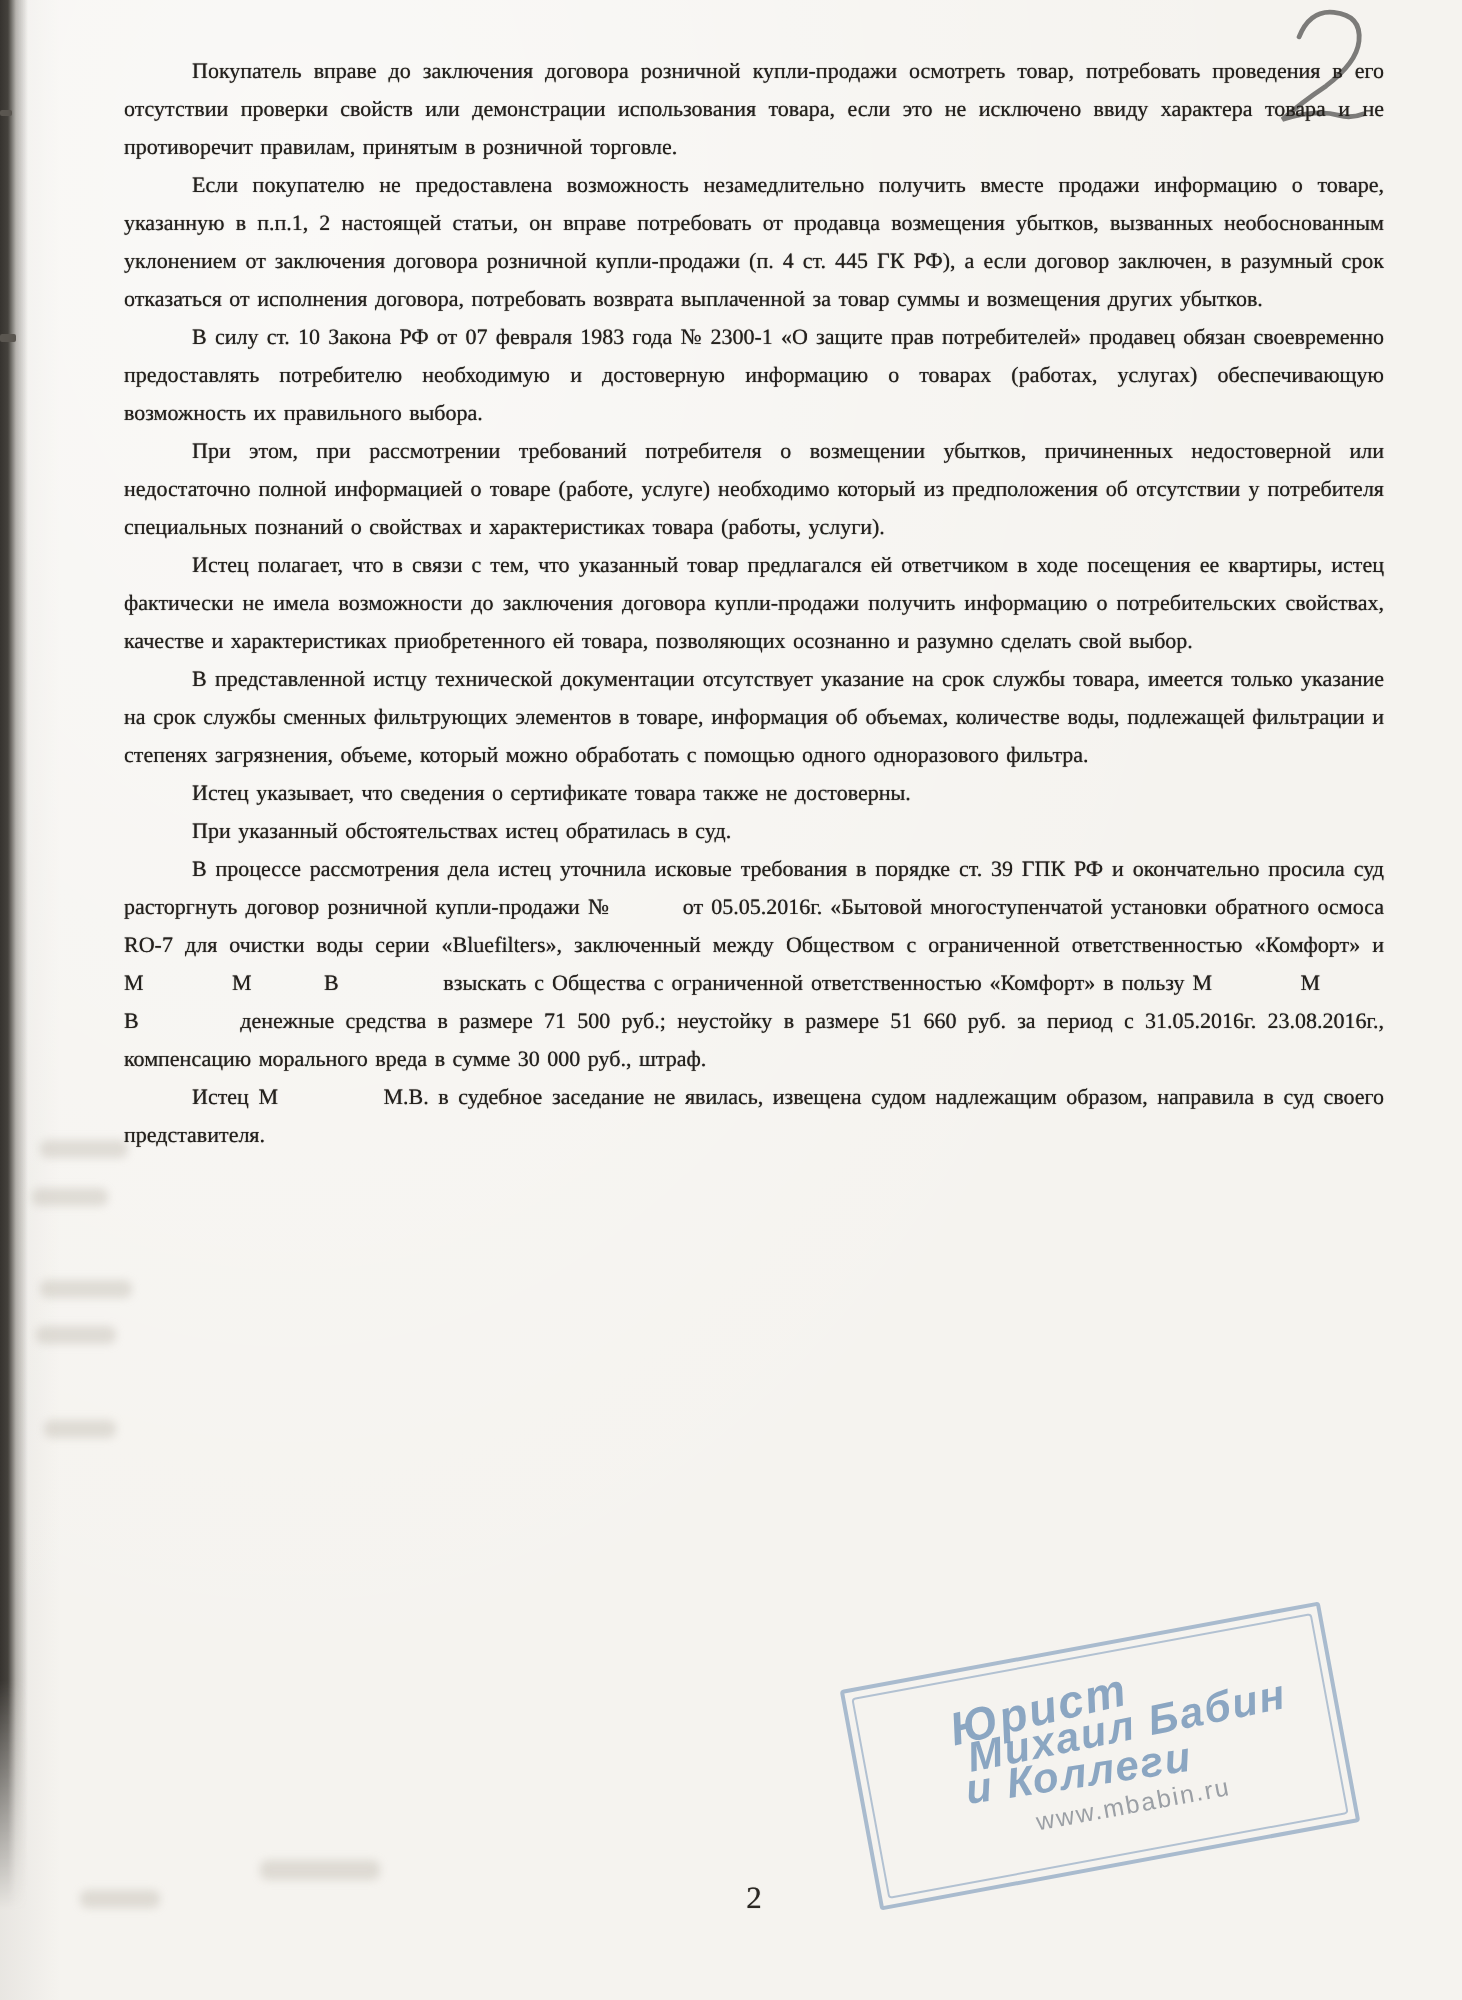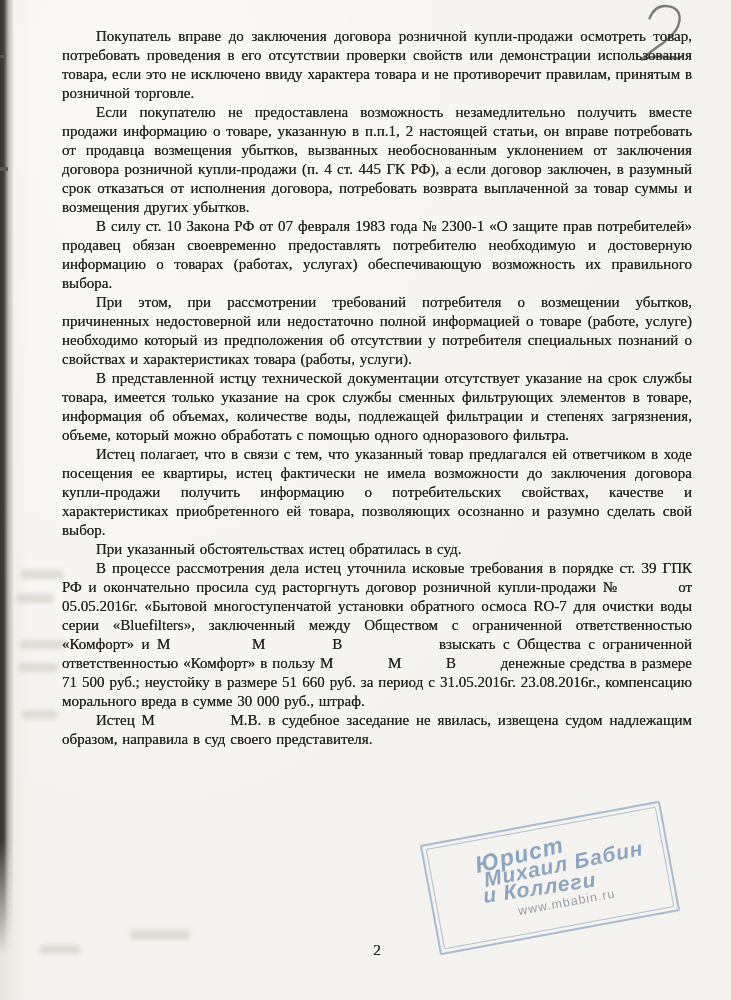--- a/index.html
+++ b/index.html
@@ -38,21 +38,21 @@
   }
 
   .doc-body {
     position: absolute; left: 62px; top: 27px; width: 630px;
     color: #24211d;
   }
   .para {
     margin: 0;
     text-indent: 34px;
     text-align: justify;
-    font-size: 15px;
+    font-size: 11px;
     line-height: 19px;
     text-shadow: 0 0 0.45px rgba(36,33,29,0.85);
     word-spacing: 1px;
   }
 
   .handwritten-page-num {
     position: absolute; left: 634px; top: 2px; width: 60px; height: 64px;
     transform: rotate(6deg);
   }
   .footer-page-num {
@@ -122,22 +122,23 @@
     <svg width="60" height="64" viewBox="0 0 60 64">
       <path d="M14 18 Q18 4 30 4 Q44 4 44 17 Q44 28 30 41 Q18 51 10 60 Q26 53 38 55 Q44 56 50 53" fill="none" stroke="#6f6e6c" stroke-width="2.4" stroke-linecap="round" opacity="0.9"></path>
     </svg>
   </div>
 
   <div class="doc-body">
       <p class="para">Покупатель вправе до заключения договора розничной купли-продажи осмотреть товар, потребовать проведения в его отсутствии проверки свойств или демонстрации использования товара, если это не исключено ввиду характера товара и не противоречит правилам, принятым в розничной торговле.</p>
       <p class="para">Если покупателю не предоставлена возможность незамедлительно получить вместе продажи информацию о товаре, указанную в п.п.1, 2 настоящей статьи, он вправе потребовать от продавца возмещения убытков, вызванных необоснованным уклонением от заключения договора розничной купли-продажи (п. 4 ст. 445 ГК РФ), а если договор заключен, в разумный срок отказаться от исполнения договора, потребовать возврата выплаченной за товар суммы и возмещения других убытков.</p>
       <p class="para">В силу ст. 10 Закона РФ от 07 февраля 1983 года № 2300-1 «О защите прав потребителей» продавец обязан своевременно предоставлять потребителю необходимую и достоверную информацию о товарах (работах, услугах) обеспечивающую возможность их правильного выбора.</p>
       <p class="para">При этом, при рассмотрении требований потребителя о возмещении убытков, причиненных недостоверной или недостаточно полной информацией о товаре (работе, услуге) необходимо который из  предположения об отсутствии у потребителя специальных познаний о свойствах и характеристиках товара (работы, услуги).</p>
+      <p class="para">Истец полагает, что в связи с тем, что указанный товар предлагался ей ответчиком в ходе посещения ее квартиры, истец фактически не имела возможности до заключения договора купли-продажи получить информацию о потребительских свойствах, качестве и характеристиках приобретенного ей товара, позволяющих осознанно и разумно  сделать свой выбор.</p>
       <p class="para">В представленной истцу технической документации отсутствует указание на срок службы товара, имеется только указание на срок службы сменных фильтрующих элементов в товаре, информация об объемах, количестве воды, подлежащей фильтрации  и степенях загрязнения, объеме, который можно обработать с помощью одного  одноразового фильтра.</p>
-      <p class="para">Истец полагает, что в связи с тем, что указанный товар предлагался ей ответчиком в ходе посещения ее квартиры, истец фактически не имела возможности до заключения договора купли-продажи получить информацию о потребительских свойствах, качестве и характеристиках приобретенного ей товара, позволяющих осознанно и разумно  сделать свой выбор.</p>
+      <p class="para">Истец указывает, что сведения о сертификате  товара также не достоверны.</p>
       <p class="para">При указанный обстоятельствах истец обратилась в суд.</p>
       <p class="para">В процессе рассмотрения дела истец уточнила исковые требования в порядке ст. 39 ГПК РФ и окончательно просила суд расторгнуть договор розничной купли-продажи №&nbsp;&nbsp;&nbsp;&nbsp;&nbsp;&nbsp;&nbsp;&nbsp; от 05.05.2016г. «Бытовой многоступенчатой установки обратного осмоса RO-7 для очистки воды серии «Bluefilters», заключенный между Обществом с ограниченной ответственностью «Комфорт» и М&nbsp;&nbsp;&nbsp;&nbsp;&nbsp;&nbsp;&nbsp;&nbsp;&nbsp;&nbsp; М&nbsp;&nbsp;&nbsp;&nbsp;&nbsp;&nbsp;&nbsp;&nbsp; В&nbsp;&nbsp;&nbsp;&nbsp;&nbsp;&nbsp;&nbsp;&nbsp;&nbsp;&nbsp;&nbsp;&nbsp; взыскать с Общества с ограниченной ответственностью «Комфорт» в пользу М&nbsp;&nbsp;&nbsp;&nbsp;&nbsp;&nbsp;&nbsp;&nbsp;&nbsp;&nbsp; М&nbsp;&nbsp;&nbsp;&nbsp;&nbsp;&nbsp;&nbsp;&nbsp; В&nbsp;&nbsp;&nbsp;&nbsp;&nbsp;&nbsp;&nbsp;&nbsp; денежные средства  в размере 71&nbsp;500 руб.;  неустойку в размере 51&nbsp;660 руб. за период с 31.05.2016г. 23.08.2016г., компенсацию морального вреда в сумме 30&nbsp;000 руб., штраф.</p>
       <p class="para">Истец М&nbsp;&nbsp;&nbsp;&nbsp;&nbsp;&nbsp;&nbsp;&nbsp;&nbsp;&nbsp; М.В.  в судебное заседание не явилась, извещена судом надлежащим образом, направила в суд своего представителя.</p>
     </div>
 
   <div class="footer-page-num">2</div>
 
   <div class="stamp">
     <div class="stamp-inner">
       <div class="stamp-l1">Юрист</div>

